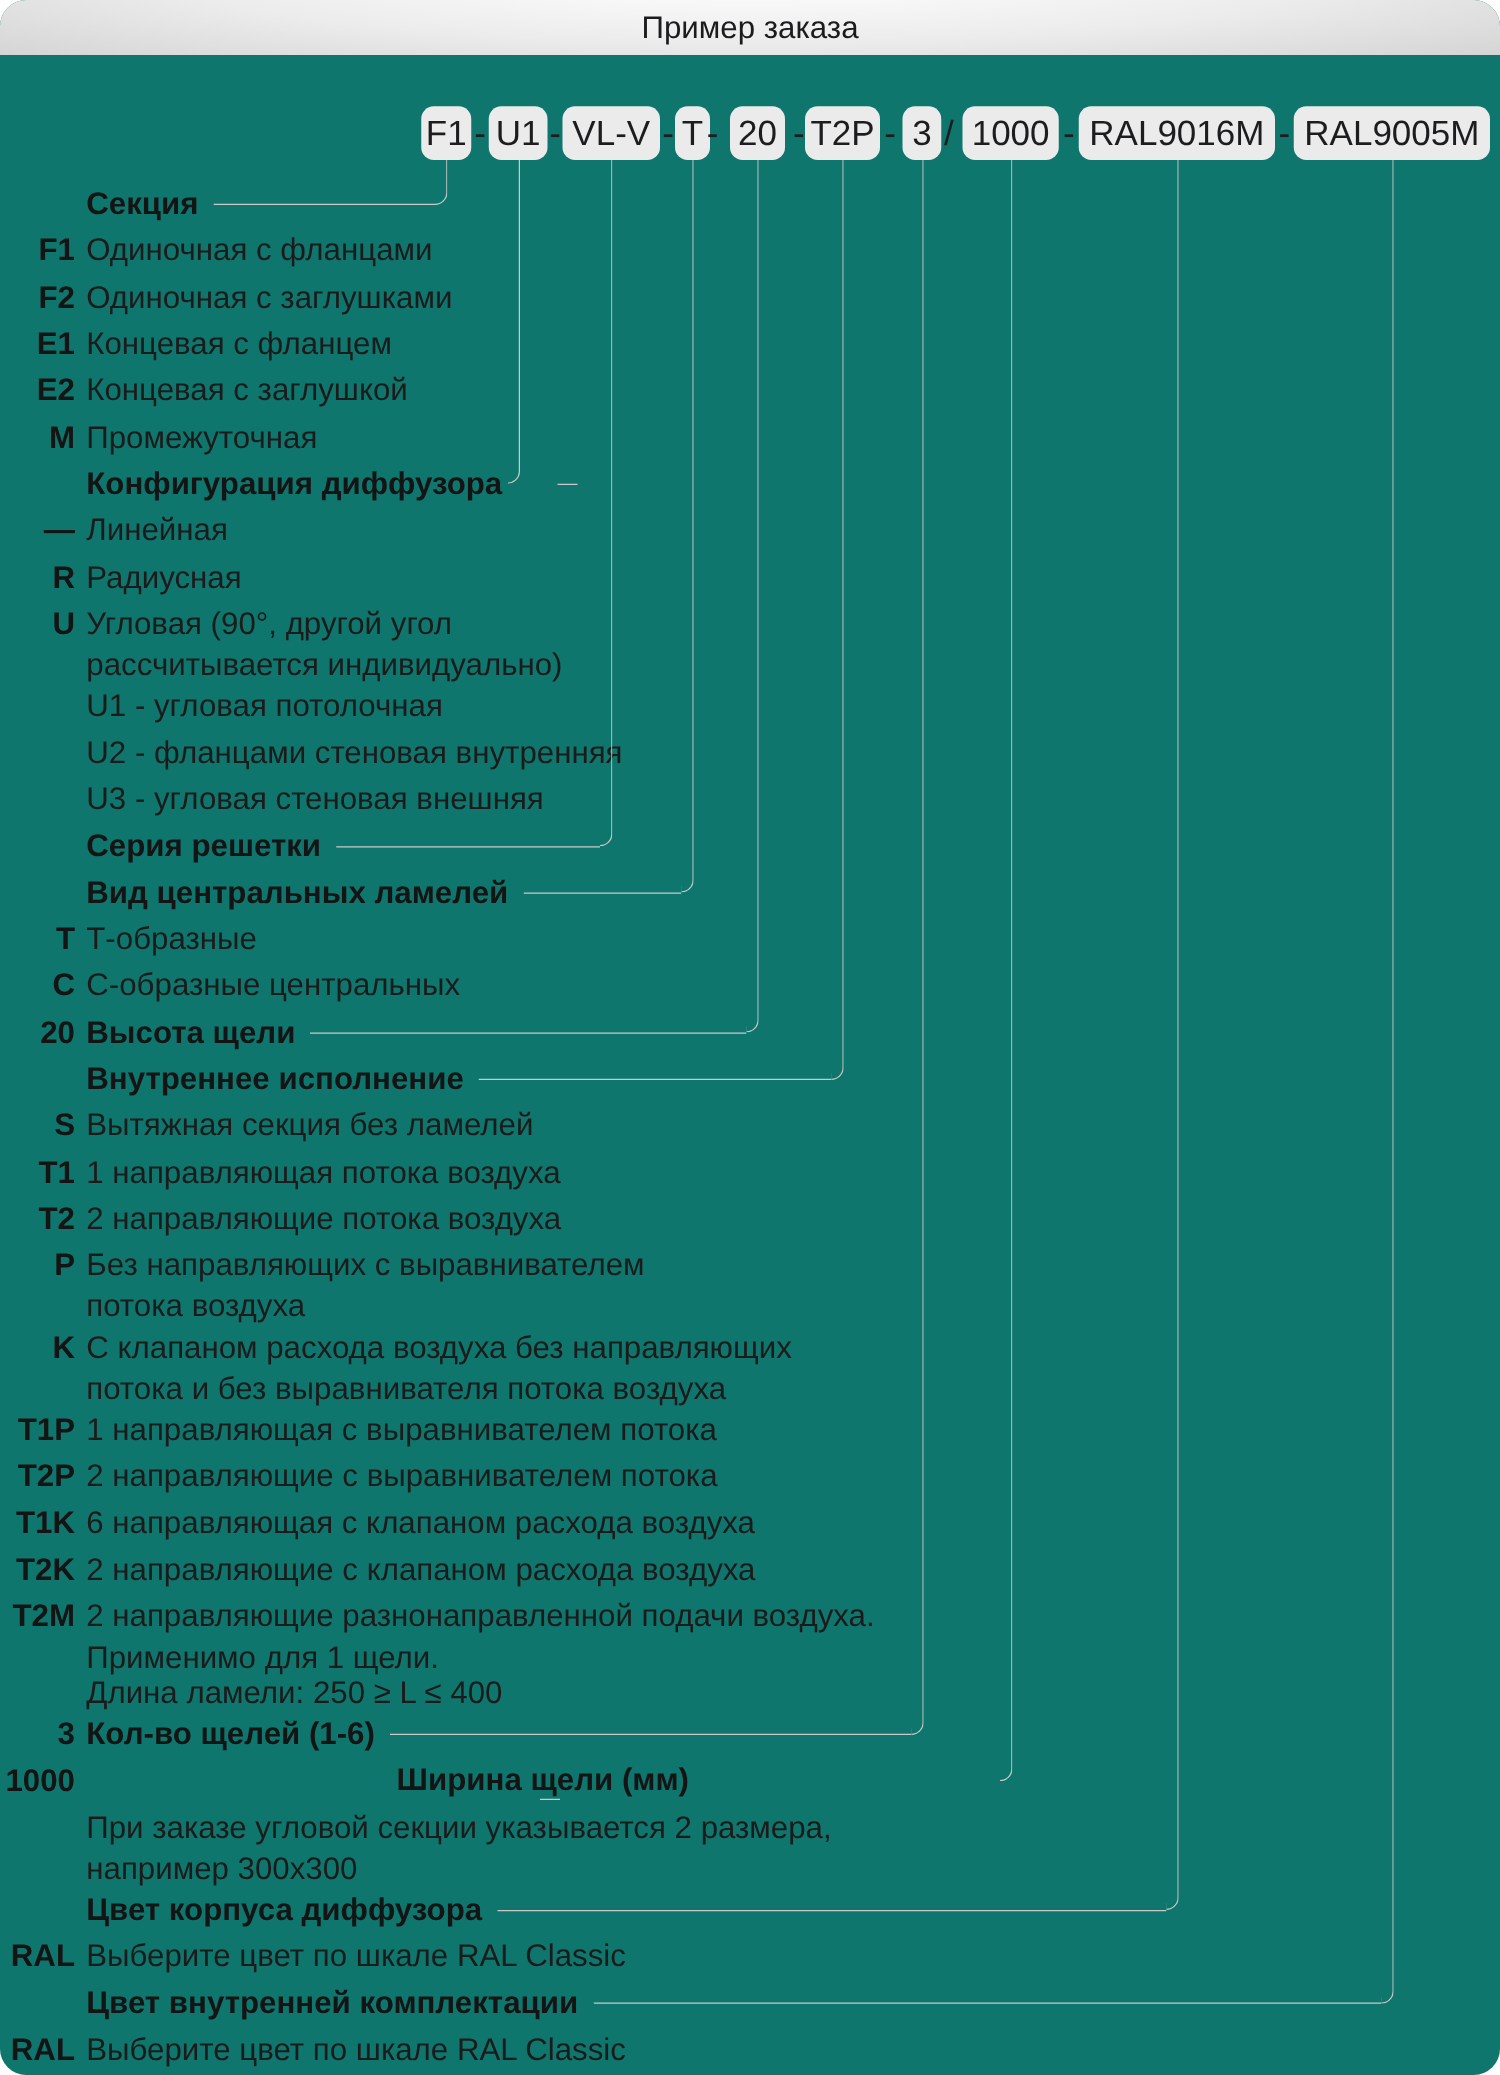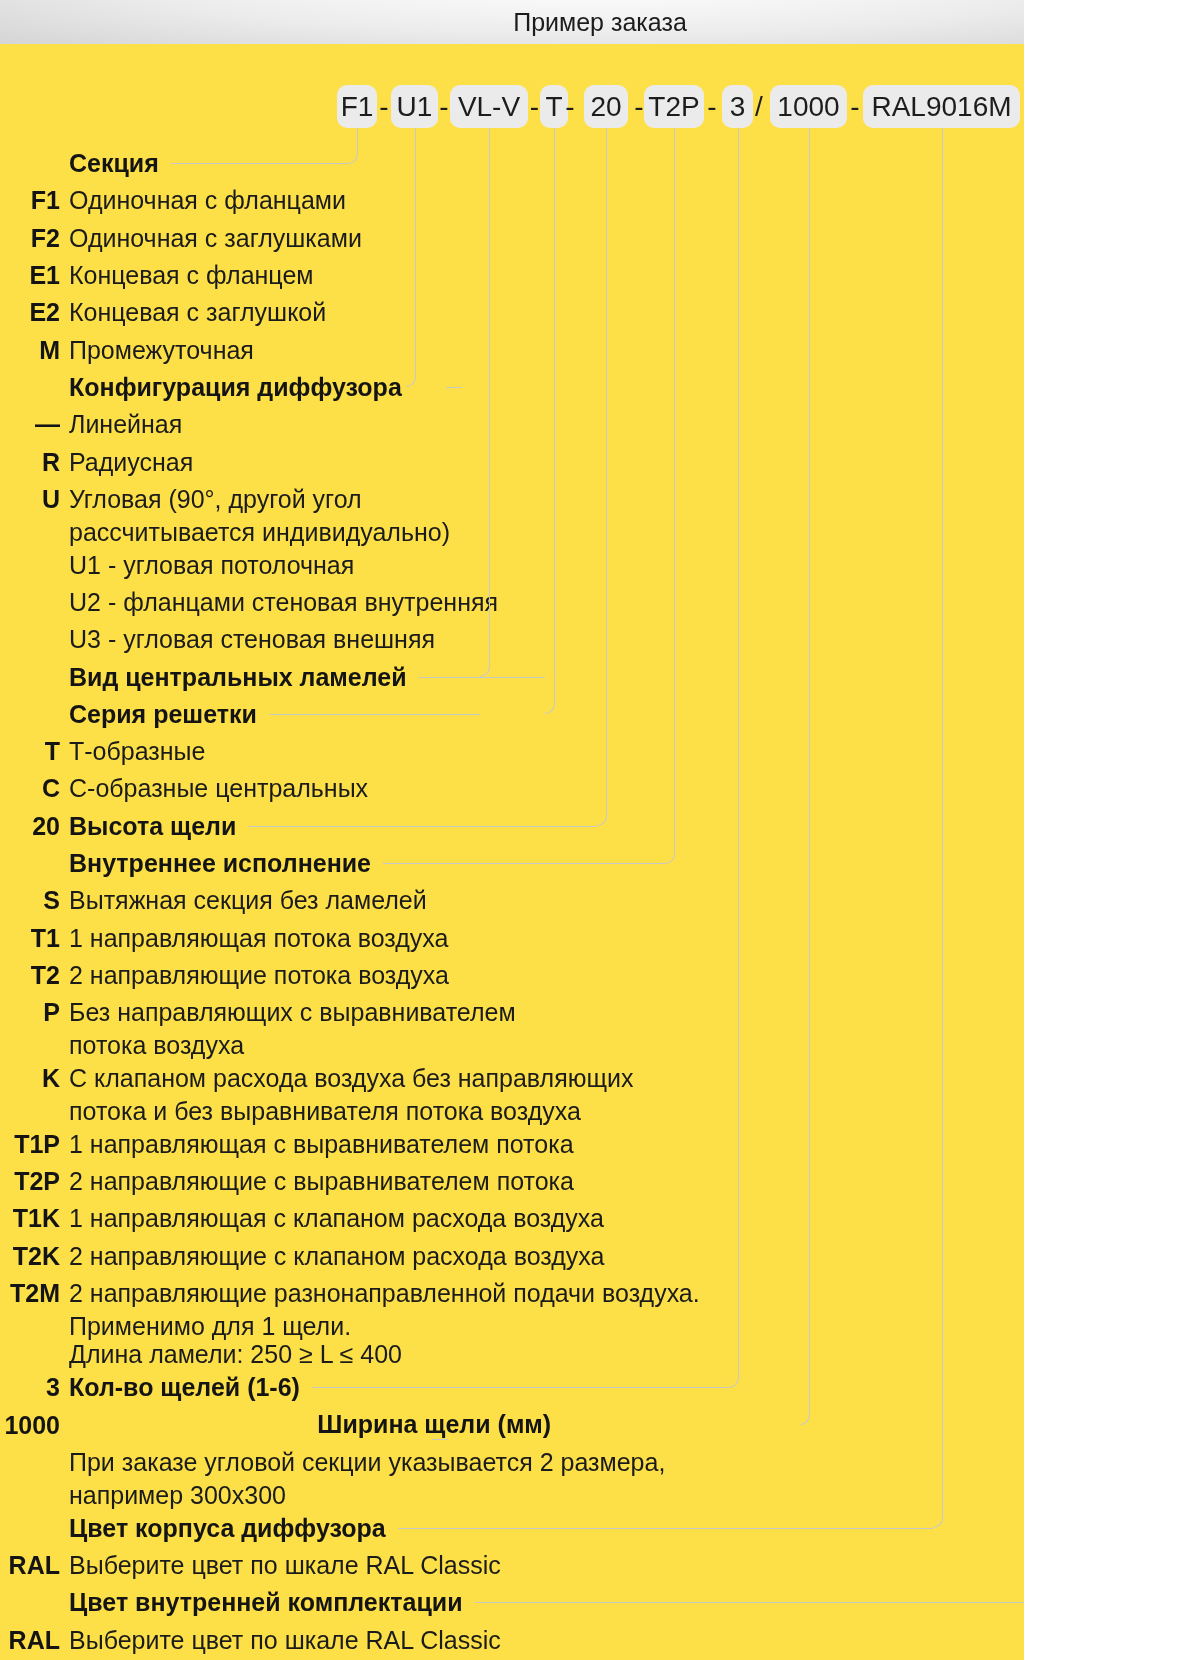--- a/index.html
+++ b/index.html
@@ -1,18 +1,18 @@
 <!DOCTYPE html>
 <html><head>
 <meta charset="utf-8">
 <style>
   html,body{margin:0;padding:0;background:#ffffff;}
   .page{
-    position:relative;width:1024px;height:1660px;background:#fde047;overflow:hidden;
-    font-family:"Liberation Sans","DejaVu Sans",sans-serif;color:#1b1b1b;
+    position:relative;width:1200px;height:1660px;background:#0f766e;overflow:hidden;
+    font-family:"Liberation Sans","DejaVu Sans",sans-serif;color:#1b1b1b;border-radius:21px;
   }
   
   .titlebar{
     position:absolute;left:0;top:0;width:1200px;height:44px;
     background:radial-gradient(ellipse 85% 260% at 50% -40%, #ffffff 0%, #ececec 45%, #c7c7c7 100%);
     display:flex;align-items:center;justify-content:center;
     font-size:25px;color:#1c1c1e;
   }
   
   .codebar{position:absolute;left:0;top:0;width:1200px;height:130px;}
@@ -154,29 +154,29 @@
         </div>
       </div>
       <div class="lrow item">
         <span class="lcode"></span>
         <div class="lbody">
           <span class="ltext">U3 - угловая стеновая внешняя</span>
         </div>
       </div>
       <div class="lrow header">
         <span class="lcode"></span>
+        <div class="lbody" style="width: 411px;">
+          <span class="ltext">Серия решетки</span>
+          <div class="hline"></div>
+        </div>
+      </div>
+      <div class="lrow header">
+        <span class="lcode"></span>
         <div class="lbody" style="width: 476px;">
           <span class="ltext">Вид центральных ламелей</span>
-          <div class="hline"></div>
-        </div>
-      </div>
-      <div class="lrow header">
-        <span class="lcode"></span>
-        <div class="lbody" style="width: 411px;">
-          <span class="ltext">Серия решетки</span>
           <div class="hline"></div>
         </div>
       </div>
       <div class="lrow item">
         <span class="lcode">T</span>
         <div class="lbody">
           <span class="ltext">Т-образные</span>
         </div>
       </div>
       <div class="lrow item">
@@ -249,21 +249,21 @@
       </div>
       <div class="lrow item">
         <span class="lcode">T2P</span>
         <div class="lbody">
           <span class="ltext">2 направляющие с выравнивателем потока</span>
         </div>
       </div>
       <div class="lrow item">
         <span class="lcode">T1K</span>
         <div class="lbody">
-          <span class="ltext">1 направляющая с клапаном расхода воздуха</span>
+          <span class="ltext">6 направляющая с клапаном расхода воздуха</span>
         </div>
       </div>
       <div class="lrow item">
         <span class="lcode">T2K</span>
         <div class="lbody">
           <span class="ltext">2 направляющие с клапаном расхода воздуха</span>
         </div>
       </div>
       <div class="lrow item">
         <span class="lcode">T2M</span>

